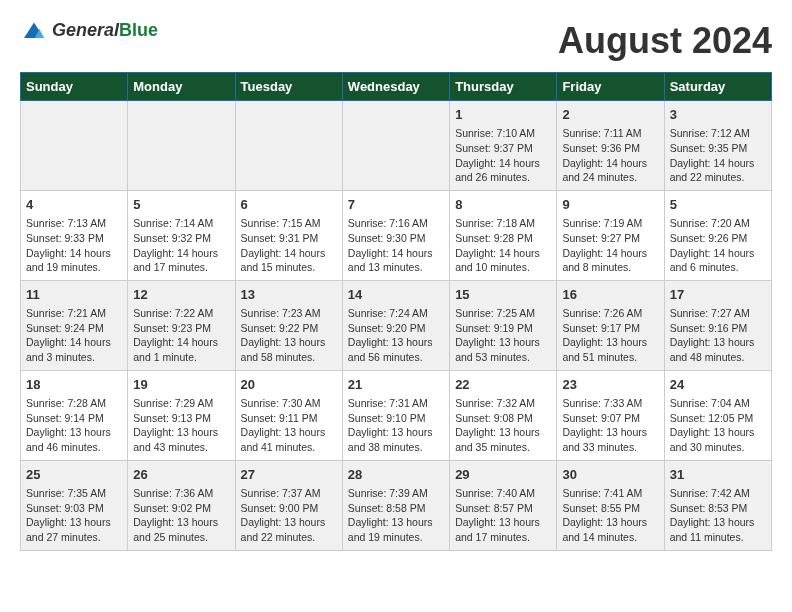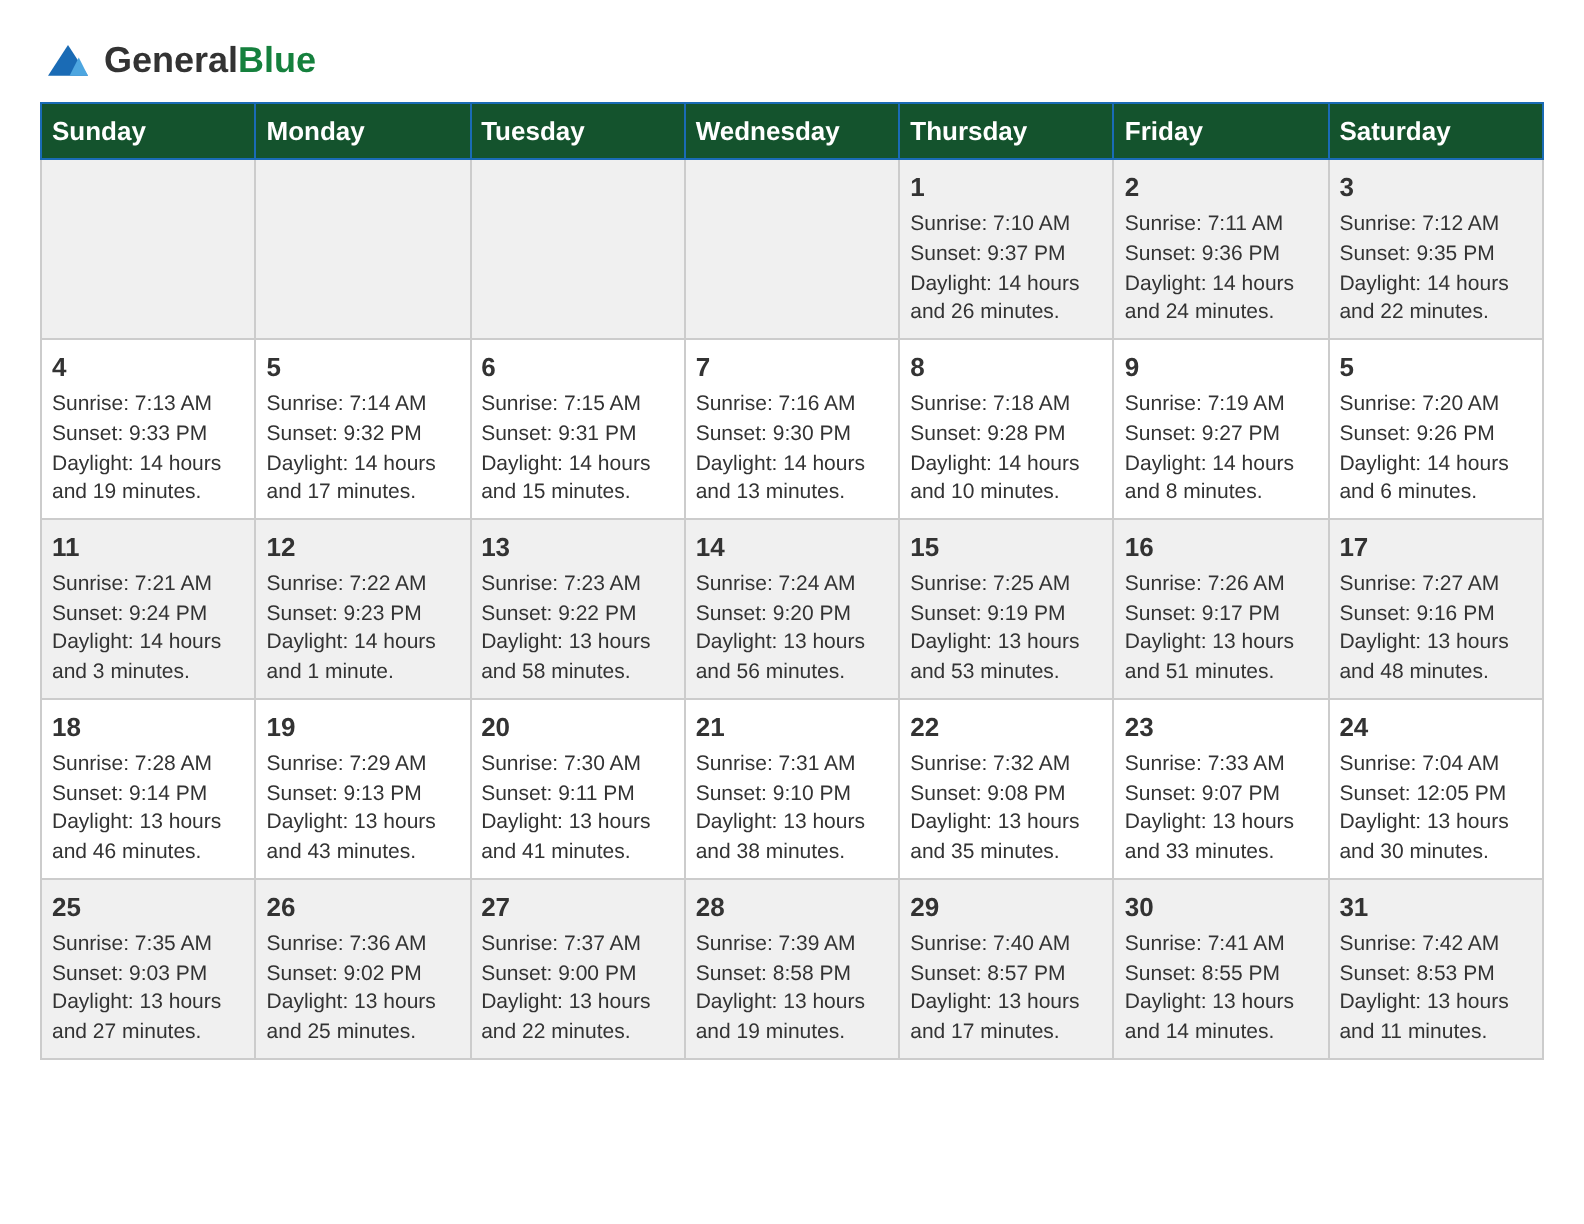--- a/index.html
+++ b/index.html
@@ -18,20 +18,21 @@
     }
     .logo {
       display: flex;
       align-items: center;
       gap: 4px;
     }
     .logo-text-general {
       font-size: 18px;
       font-weight: bold;
       color: #333;
+      font-style: italic;
     }
     .logo-text-blue {
       font-size: 18px;
       font-weight: bold;
       color: #15803d;
     }
     .logo-icon {
       width: 28px;
       height: 20px;
       position: relative;
@@ -99,20 +100,21 @@
   <div class="logo">
     <svg class="logo-icon" width="30" height="26" viewBox="0 0 30 26">
       <polygon points="15,2 28,22 2,22" fill="#1a6bb5"></polygon>
       <polygon points="22,10 28,22 16,22" fill="#4da6e0"></polygon>
     </svg>
     <div>
       <span class="logo-text-general">General</span><span class="logo-text-blue">Blue</span>
     </div>
   </div>
   <div class="title-section">
+    <div class="main-title">August 2024</div>
   </div>
 </div>
 
 <table>
   <thead>
     <tr>
     <th>Sunday</th>
         <th>Monday</th>
         <th>Tuesday</th>
         <th>Wednesday</th>

